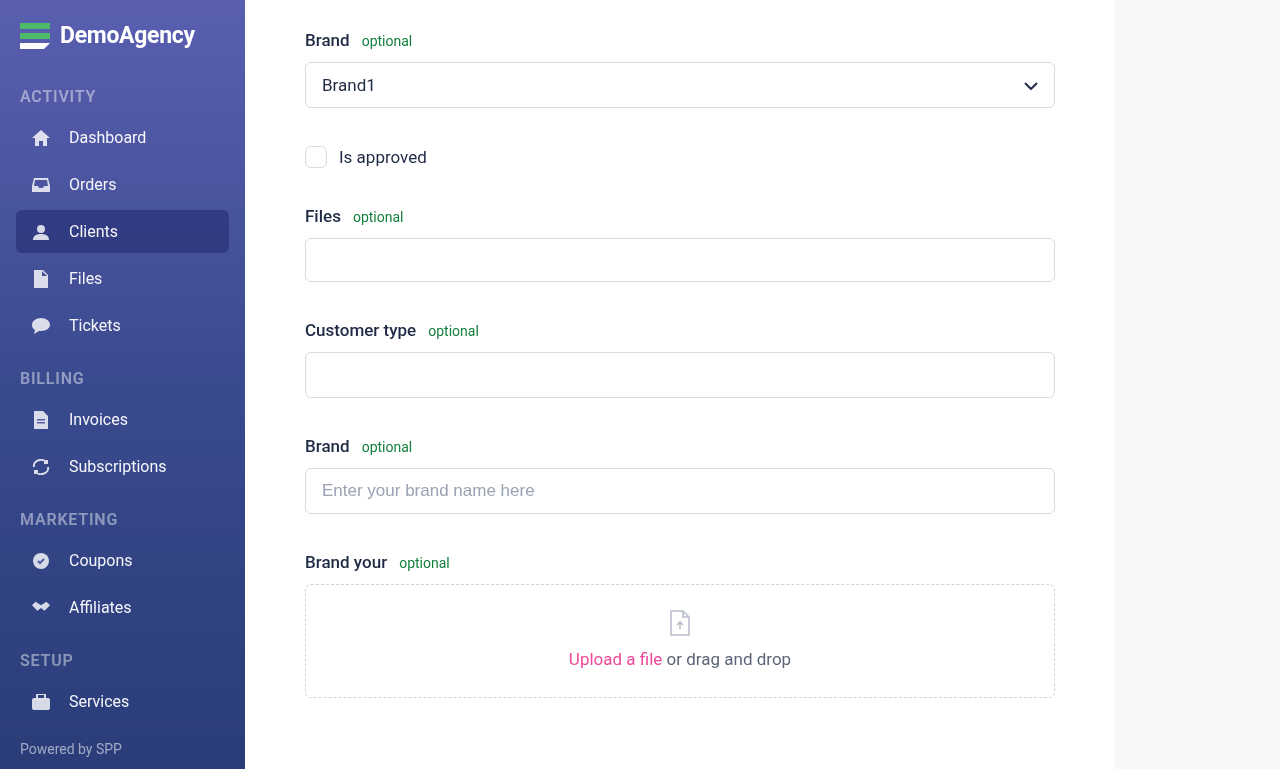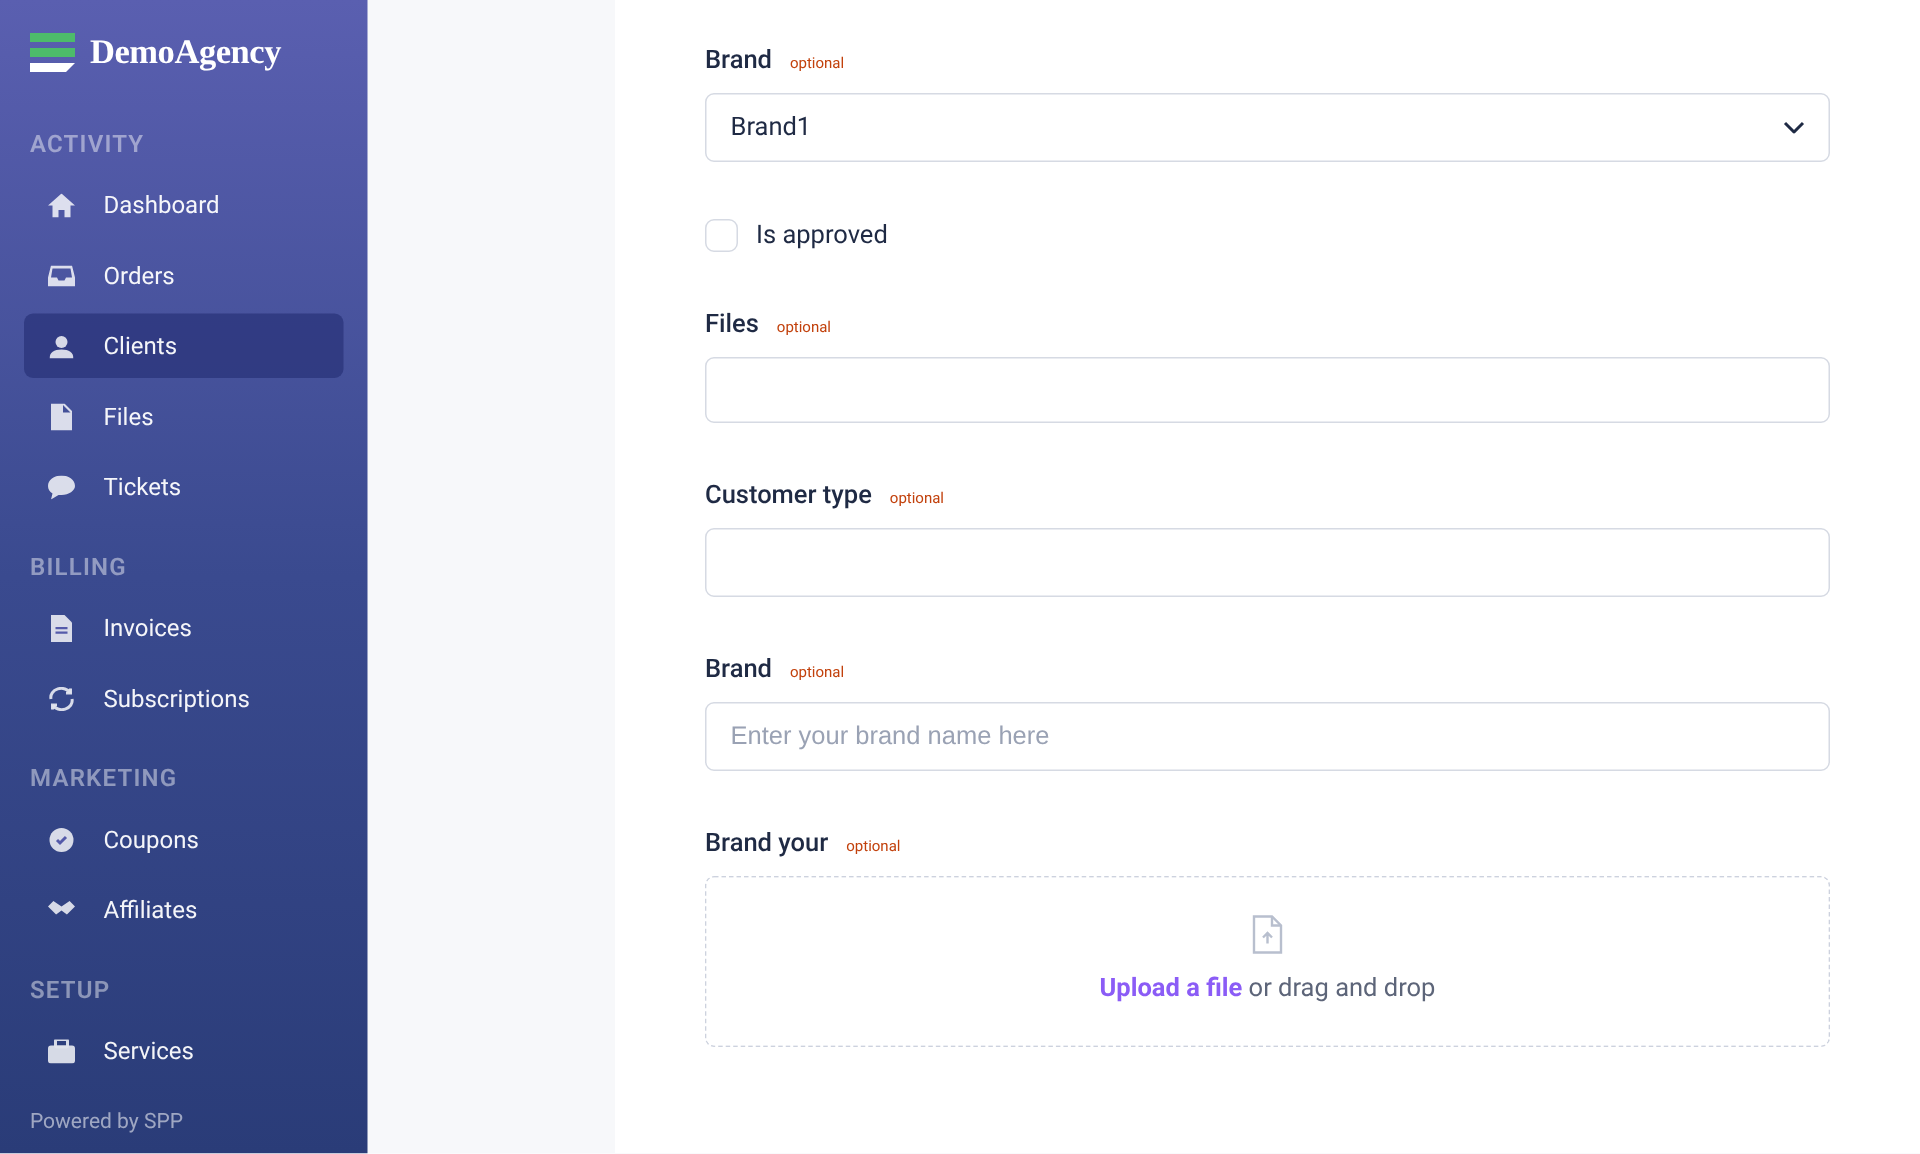--- a/index.html
+++ b/index.html
@@ -19,21 +19,20 @@
   display: flex;
   flex-direction: column;
   color: #fff;
   position: relative;
 }
 .logo {
   display: flex;
   align-items: center;
   gap: 10px;
   padding: 22px 20px 18px 20px;
-  font-family: Liberation Serif, serif;
 }
 .logo-mark {
   display: flex;
   flex-direction: column;
   gap: 3px;
 }
 .logo-mark svg { display: block; }
 .logo-text {
   font-size: 23px;
   font-weight: 700;
@@ -74,21 +73,21 @@
   padding: 16px 20px;
   font-size: 14px;
   color: rgba(255,255,255,0.55);
 }
 
 
 .main {
   flex: 1;
   background: #f7f8fa;
   display: flex;
-  justify-content: flex-end;
+  justify-content: flex-start;
   overflow-y: auto;
 }
 .panel {
   width: 870px;
   background: #fff;
   min-height: 100%;
   padding: 30px 60px 60px 60px;
 }
 .form-group { margin-bottom: 38px; }
 .label-row {
@@ -96,22 +95,22 @@
   align-items: baseline;
   gap: 12px;
   margin-bottom: 12px;
 }
 .label {
   font-size: 17px;
   font-weight: 500;
   color: #1f2a44;
 }
 .optional {
-  font-size: 10px;
-  color: #c2410c;
+  font-size: 14px;
+  color: #15803d;
 }
 .select, .input {
   width: 100%;
   border: 1px solid #d6dae3;
   border-radius: 6px;
   padding: 12px 16px;
   font-size: 17px;
   color: #1f2a44;
   background: #fff;
 }
@@ -153,21 +152,21 @@
   padding: 24px 20px 28px 20px;
   text-align: center;
 }
 .dropzone-icon {
   color: #b8bfce;
   margin-bottom: 12px;
   display: flex;
   justify-content: center;
 }
 .dropzone-text { font-size: 17px; color: #5d6579; }
-.dropzone-text .link { color: #8b5cf6; cursor: pointer; font-weight: bold; }
+.dropzone-text .link { color: #ec4899; cursor: pointer; }
 </style>
 </head>
 <body>
 
 <aside class="sidebar">
   <div class="logo">
     <span class="logo-mark">
       <svg width="30" height="26" viewBox="0 0 30 26">
         <rect x="0" y="0" width="30" height="6" fill="#4dbb6a"></rect>
         <rect x="0" y="10" width="30" height="6" fill="#4dbb6a"></rect>

